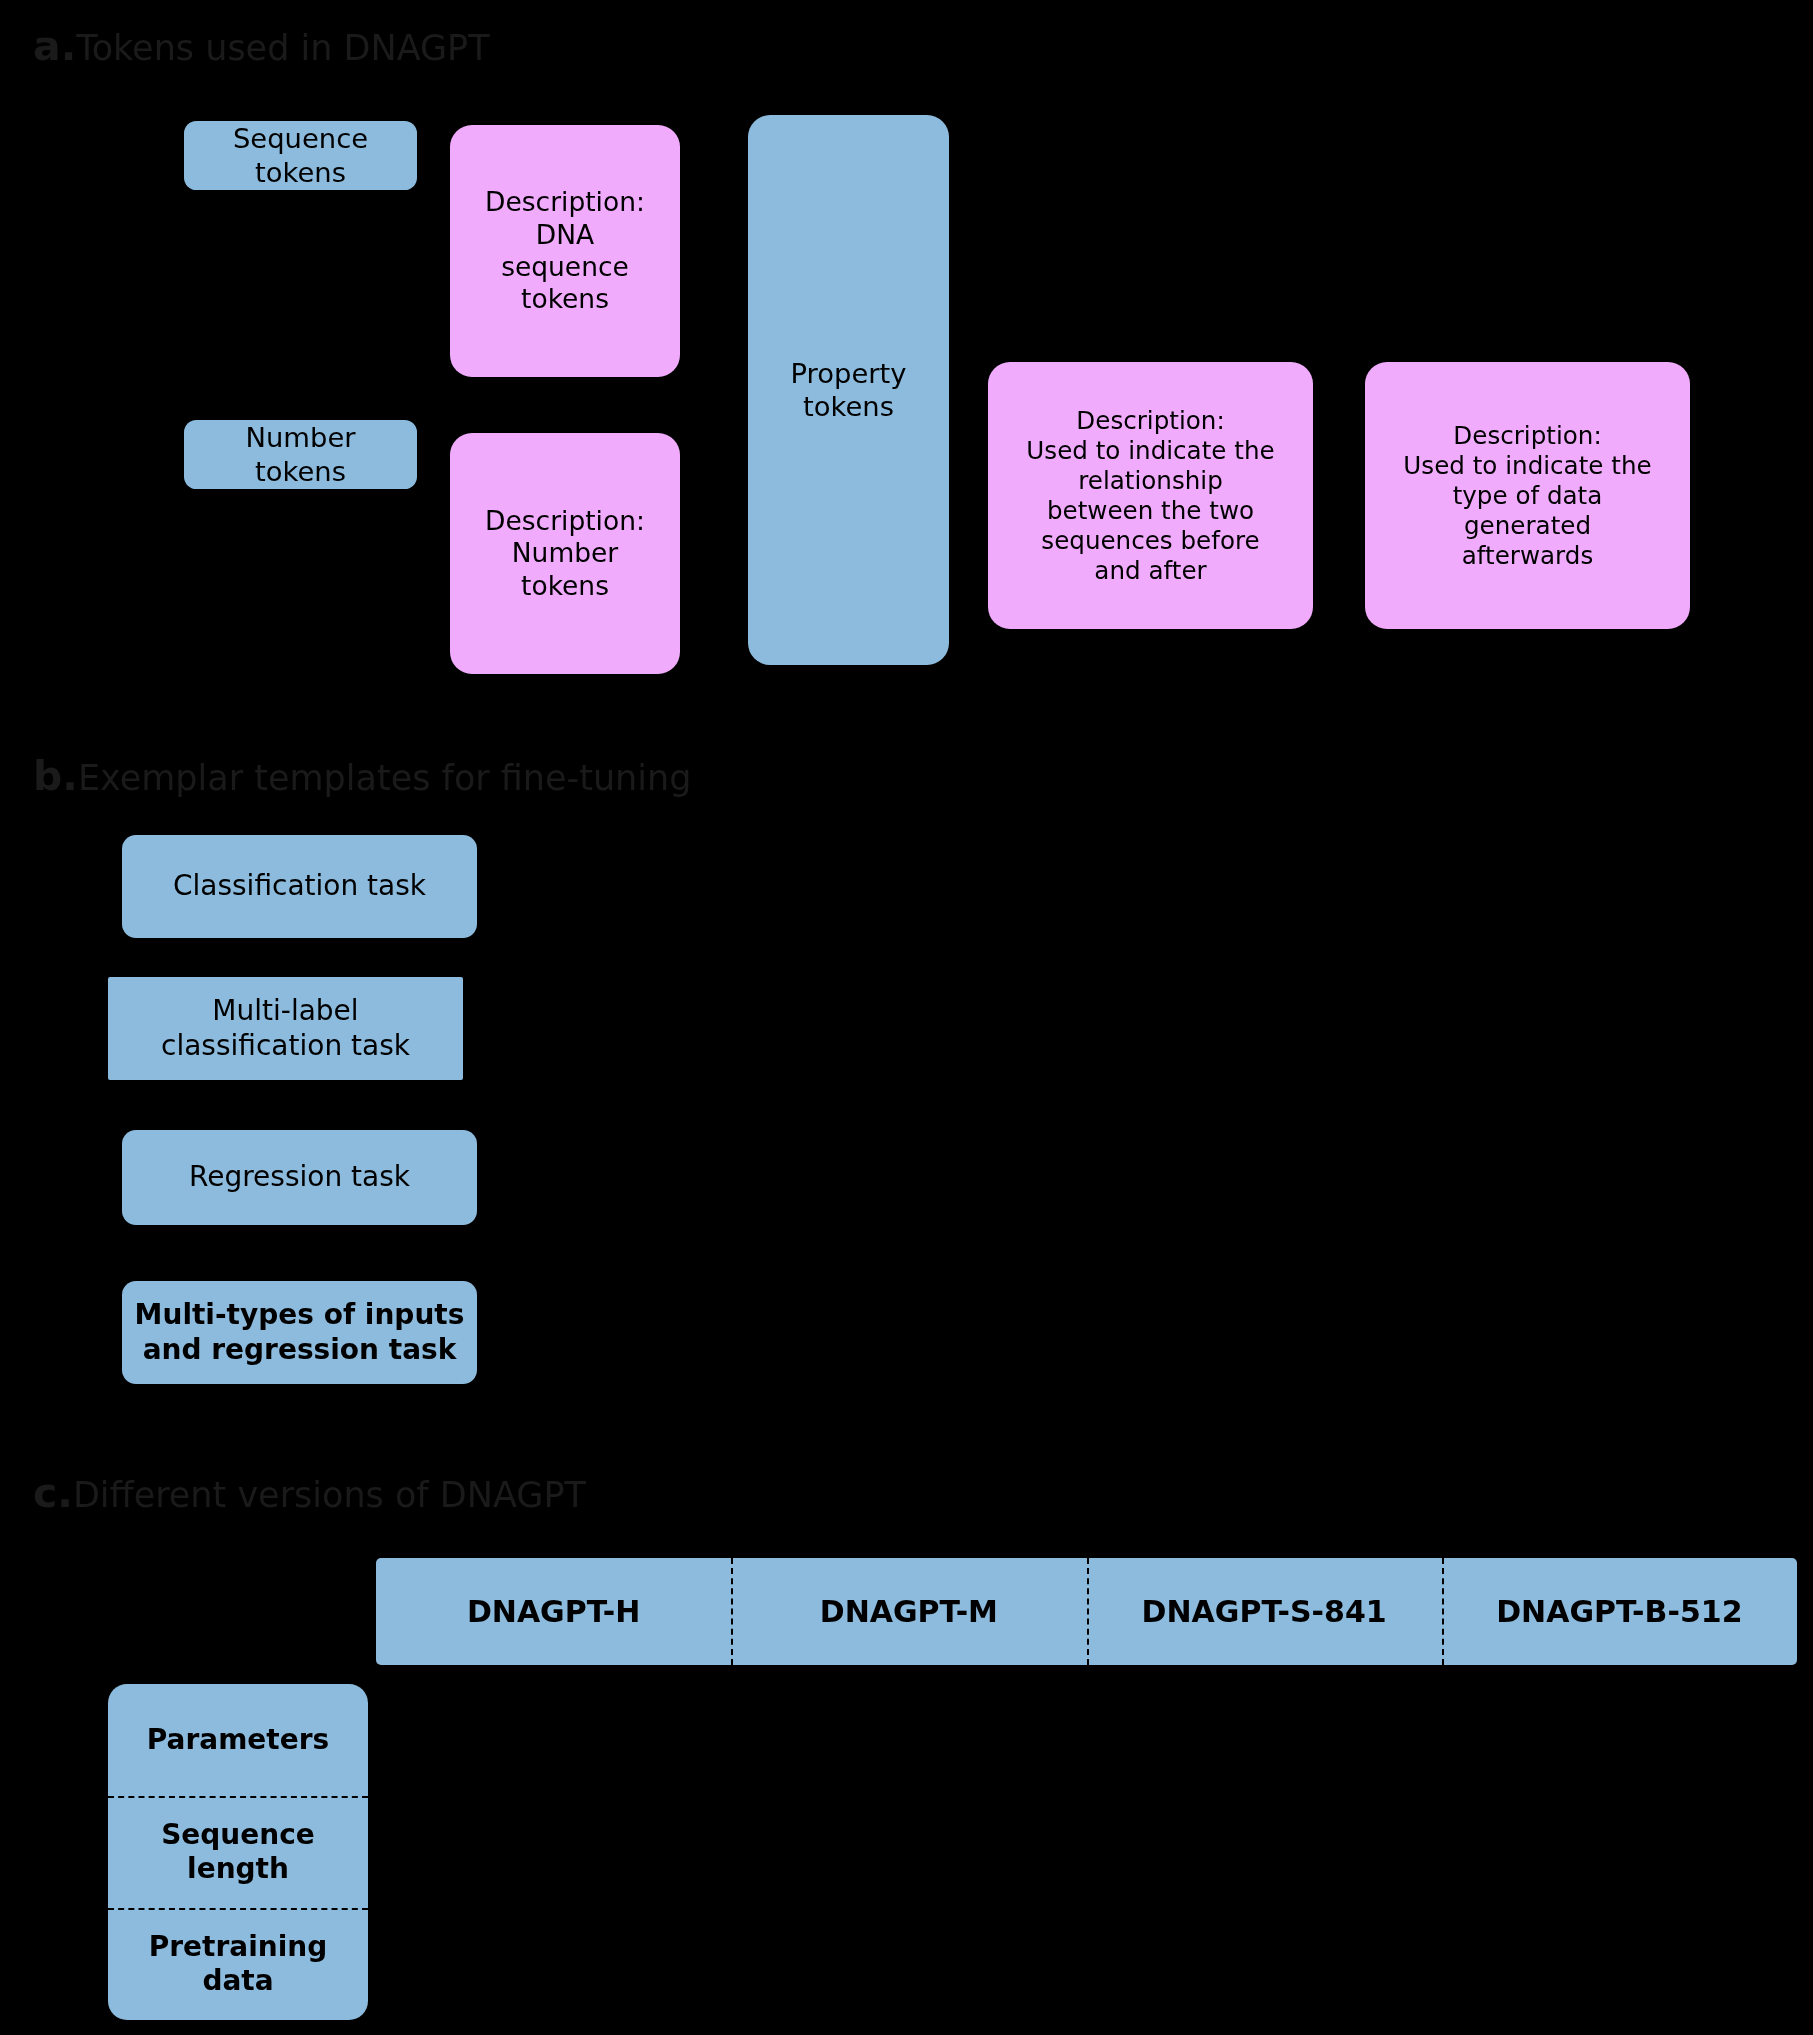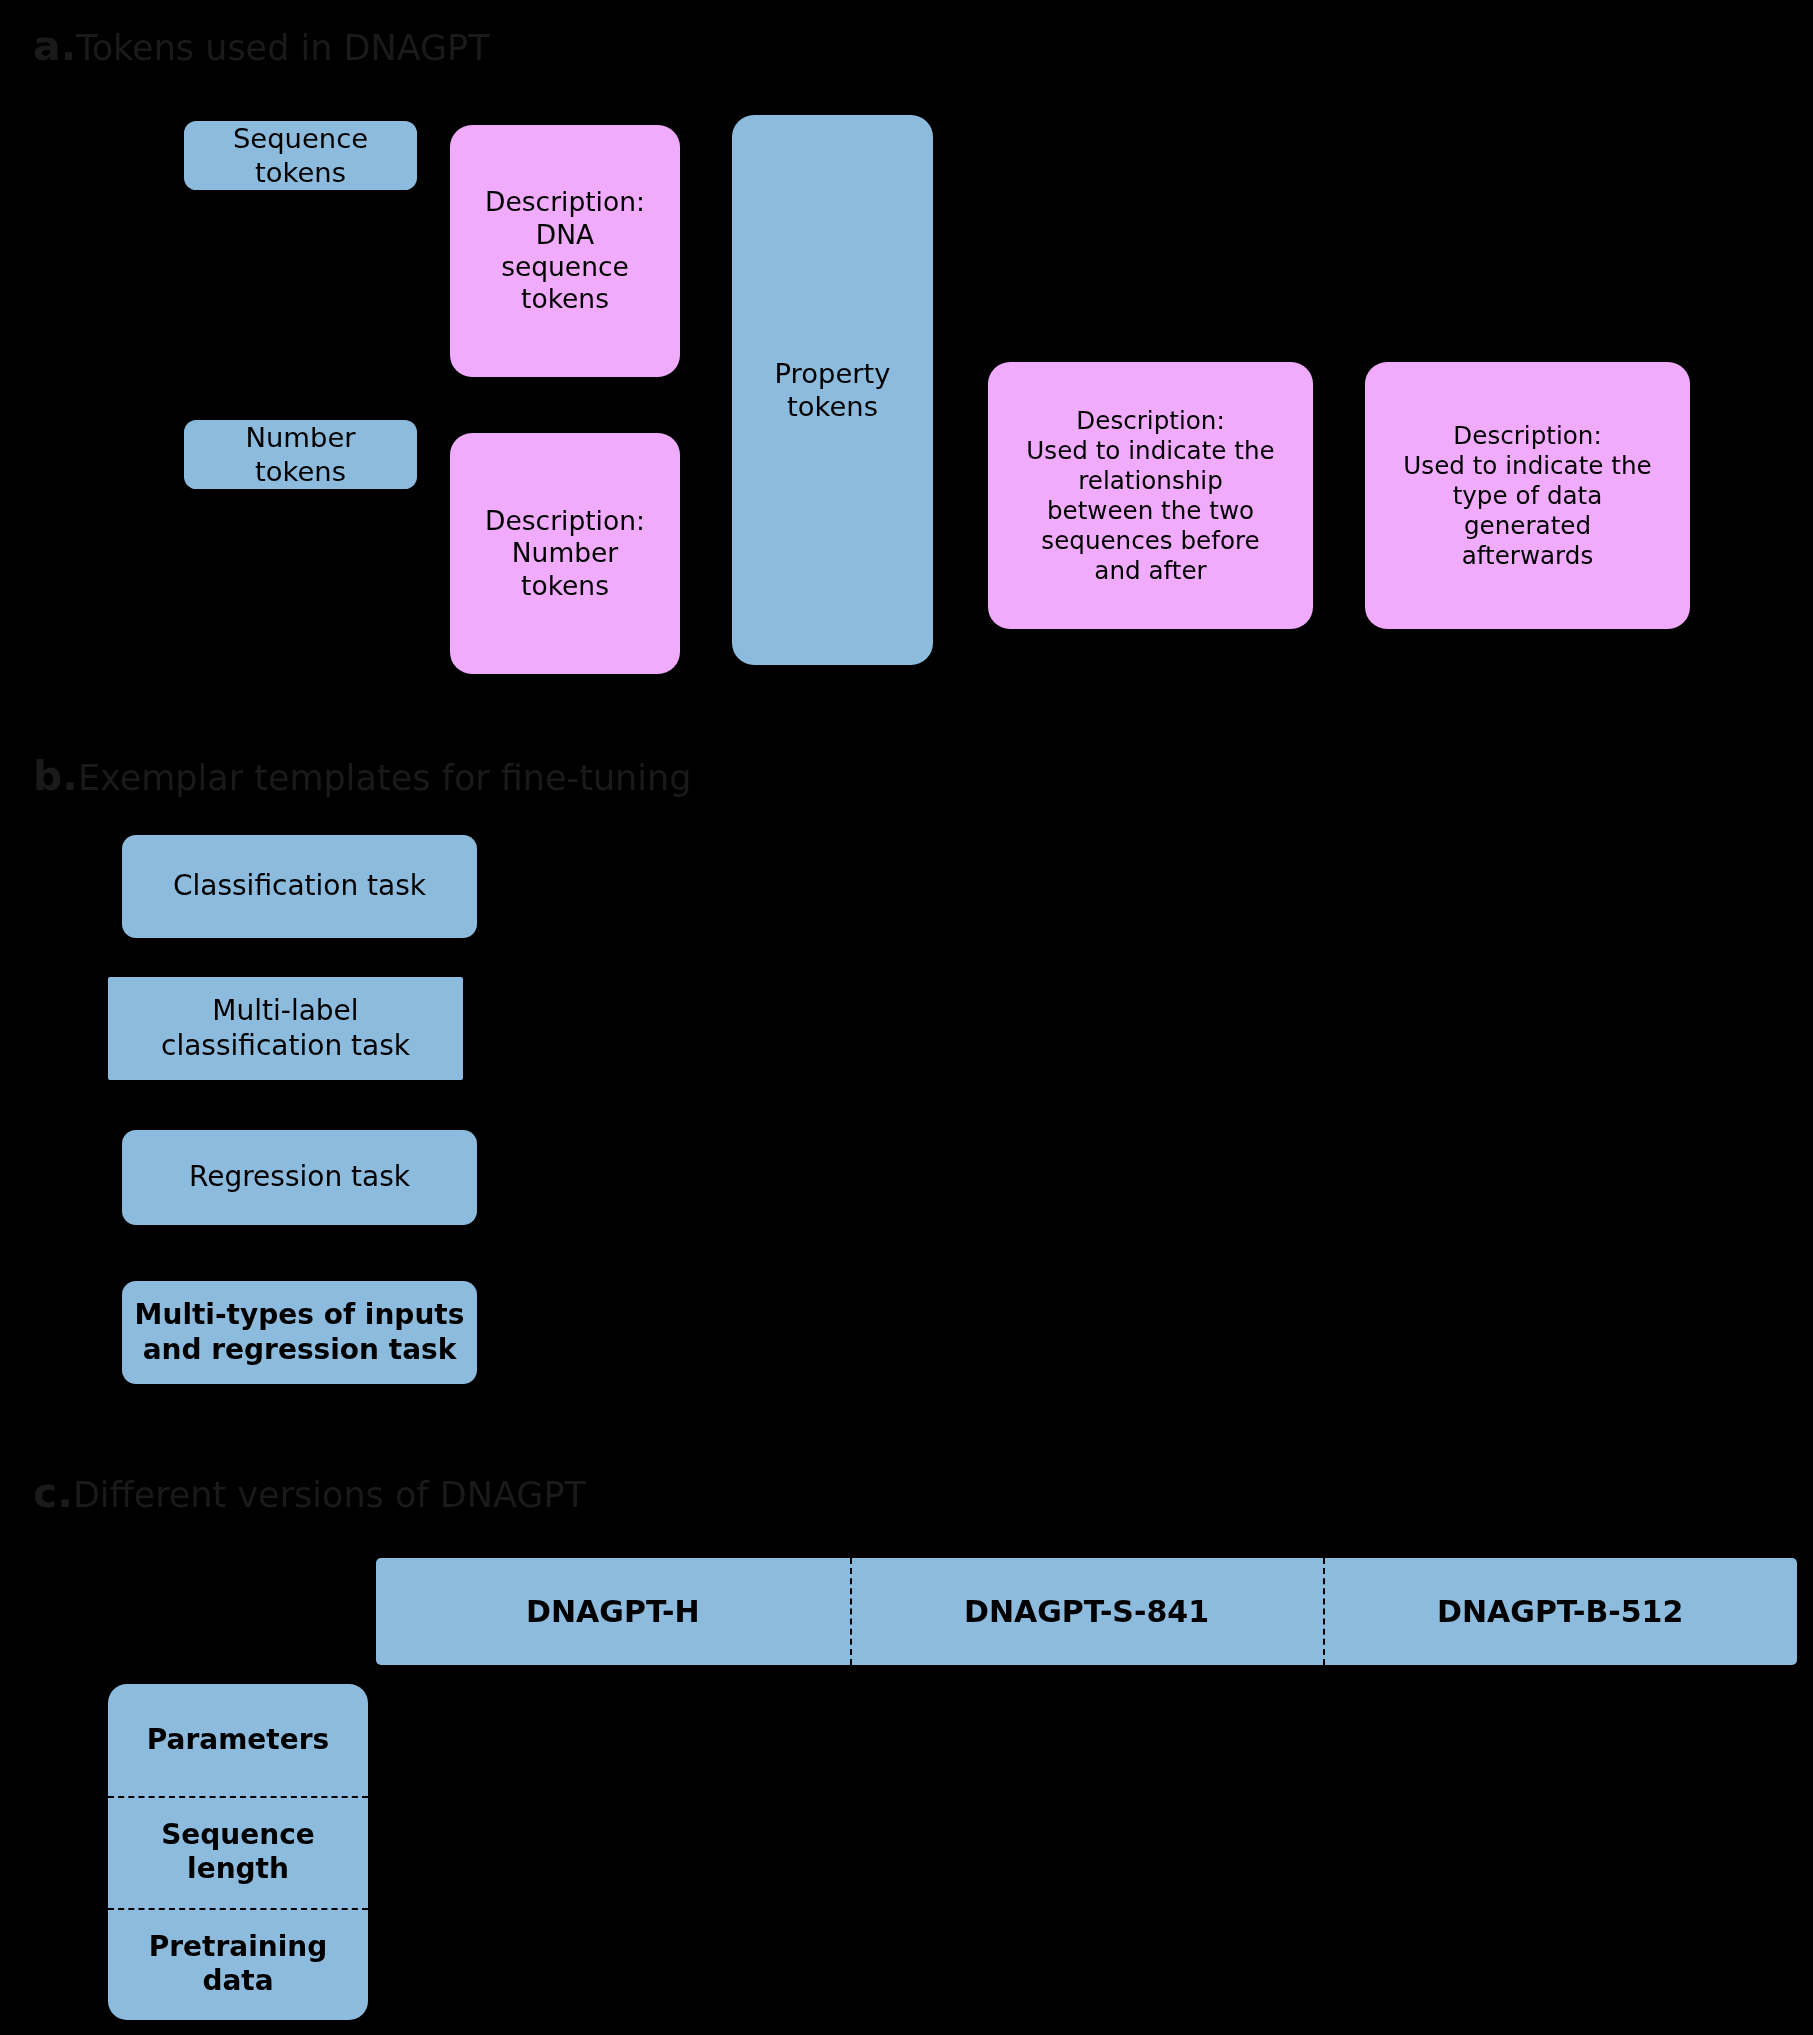--- a/index.html
+++ b/index.html
@@ -150,21 +150,21 @@
     <span class="txt">Number
 tokens</span>
   </div>
 
   <div class="box box-gray" style="left:450px; top:433px; width:230px; height:241px; border-radius:22px; font-size:26.5px;">
     <span class="txt">Description:
 Number
 tokens</span>
   </div>
 
-  <div class="box box-blue" style="left:732px; top:115px; width:201px; height:550px; border-radius:22px; font-size:27.4px;">
+  <div class="box box-blue" style="left:748px; top:115px; width:201px; height:550px; border-radius:22px; font-size:27.4px;">
     <span class="txt">Property
 tokens</span>
   </div>
 
   <div class="box box-gray" style="left:988px; top:362px; width:325px; height:267px; border-radius:22px; font-size:24.6px;">
     <span class="txt">Description:
 Used to indicate the
 relationship
 between the two
 sequences before
@@ -205,20 +205,23 @@
   <div class="section-header" style="left:33px; top:1473px;">
     <span class="section-letter">c.</span>
     <span class="section-title">Different versions of DNAGPT</span>
   </div>
 
   <div id="version-strip" style="left:376px; top:1558px; width:1421px; height:107px;">
     <div class="version-cell">
       <span>DNAGPT-H</span>
     </div>
     <div class="version-cell">
+      <span>DNAGPT-M</span>
+    </div>
+    <div class="version-cell">
       <span>DNAGPT-S-841</span>
     </div>
     <div class="version-cell">
       <span>DNAGPT-B-512</span>
     </div>
   </div>
 
   <div id="attr-column" style="left:108px; top:1684px; width:260px; height:336px;">
     <div class="attr-cell">
       <span>Parameters</span>

